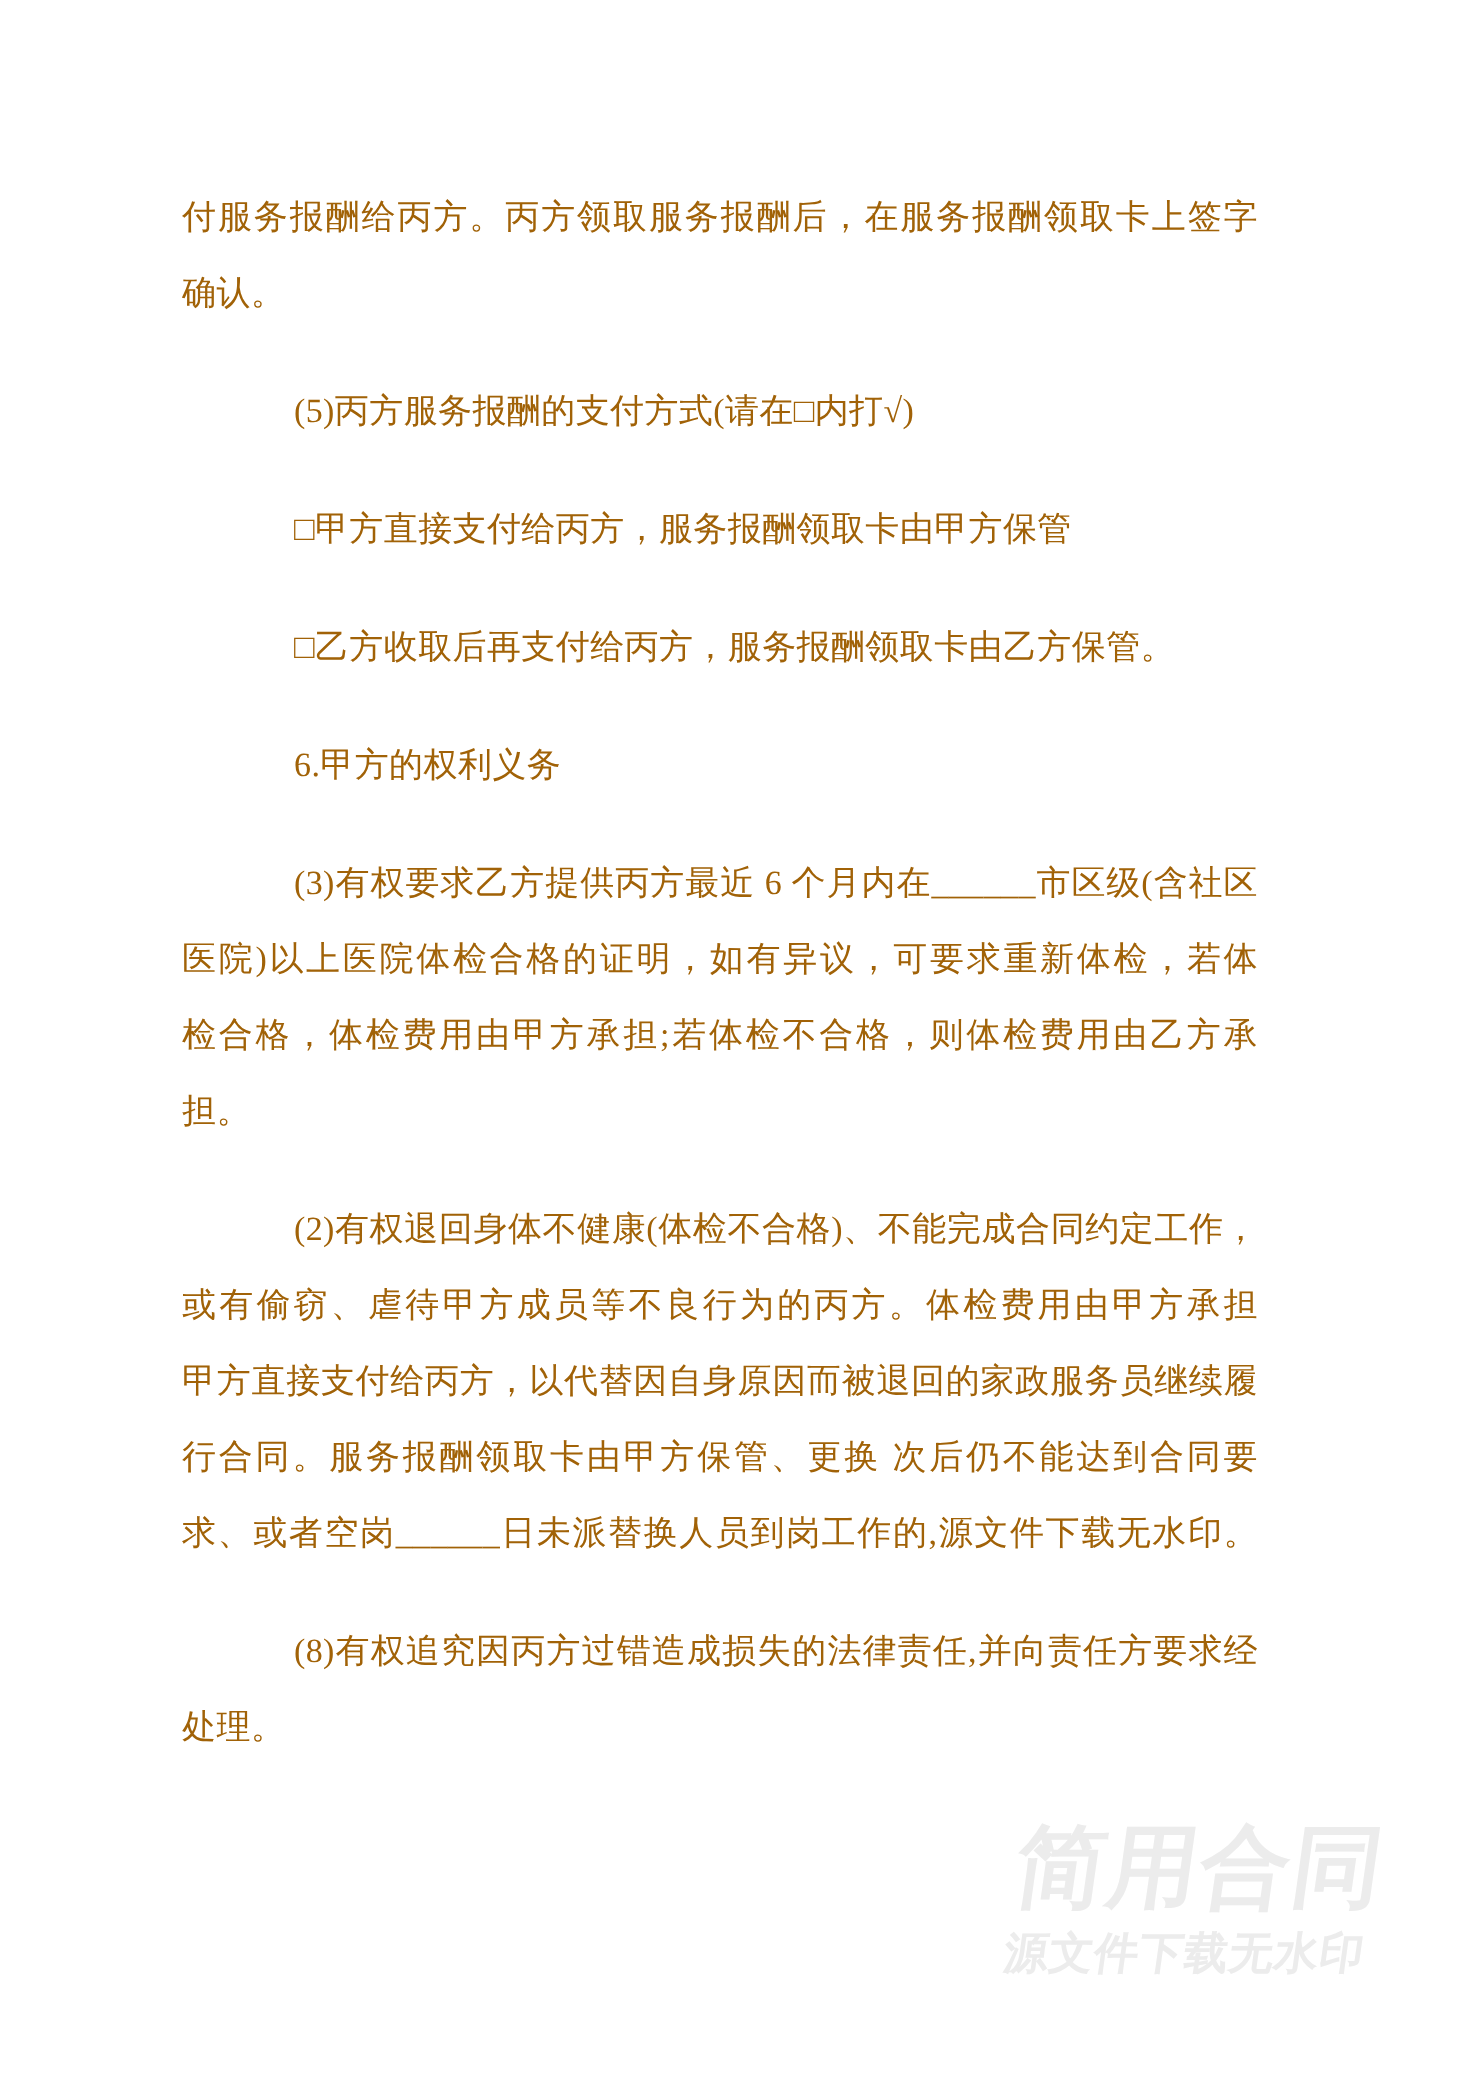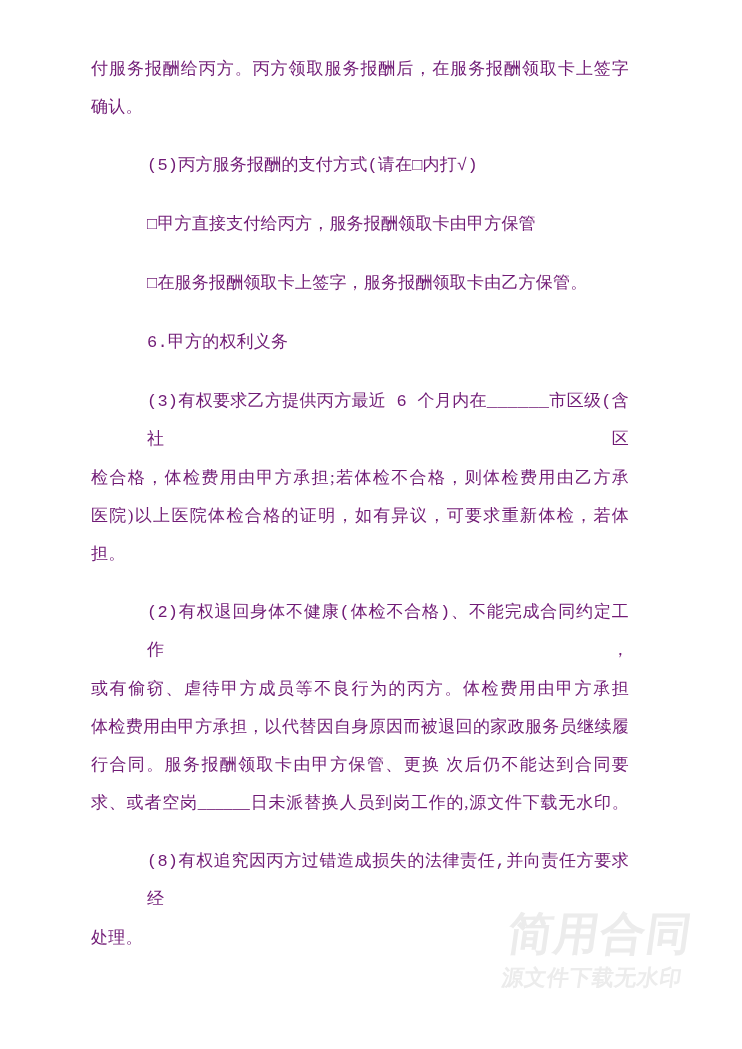--- a/index.html
+++ b/index.html
@@ -7,30 +7,30 @@
     position:relative;
     width:742px; height:1049px;
     background:#ffffff;
     overflow:hidden;
     font-family:"Liberation Serif","DejaVu Serif",serif;
   }
   .content {
     position:absolute;
     left:91px; top:0;
     width:538px;
-    padding-top:50px;
+    padding-top:90px;
     font-size:17px;
     line-height:38px;
-    color:#701a75;
+    color:#a16207;
     letter-spacing:0.2px;
   }
   .para { margin:0 0 21px 0; }
   .ln { text-align:justify; }
   .ln.full { text-align-last:justify; }
-  .ln.ind { padding-left:56px;font-family:Liberation Mono, monospace; }
+  .ln.ind { padding-left:56px; }
   .watermark {
     position:absolute;
     left:506px; top:910px;
     transform:skewX(-8deg);
     font-family:"DejaVu Sans","Liberation Sans",sans-serif;
     font-weight:bold;
     color:#ececec;
     user-select:none;
   }
   .wm-title { font-size:45px; line-height:48px; letter-spacing:1px; }
@@ -50,38 +50,38 @@
 
     <div class="para">
       <div class="ln ind">(5)丙方服务报酬的支付方式(请在□内打√)</div>
     </div>
 
     <div class="para">
       <div class="ln ind">□甲方直接支付给丙方，服务报酬领取卡由甲方保管</div>
     </div>
 
     <div class="para">
-      <div class="ln ind">□在服务报酬领取卡上签字，服务报酬领取卡由乙方保管。</div>
+      <div class="ln ind">□乙方收取后再支付给丙方，服务报酬领取卡由乙方保管。</div>
     </div>
 
     <div class="para">
       <div class="ln ind">6.甲方的权利义务</div>
     </div>
 
     <div class="para">
       <div class="ln ind full">(3)有权要求乙方提供丙方最近 6 个月内在______市区级(含社区</div>
+      <div class="ln full">医院)以上医院体检合格的证明，如有异议，可要求重新体检，若体</div>
       <div class="ln full">检合格，体检费用由甲方承担;若体检不合格，则体检费用由乙方承</div>
-      <div class="ln full">医院)以上医院体检合格的证明，如有异议，可要求重新体检，若体</div>
       <div class="ln">担。</div>
     </div>
 
     <div class="para">
       <div class="ln ind full">(2)有权退回身体不健康(体检不合格)、不能完成合同约定工作，</div>
       <div class="ln full">或有偷窃、虐待甲方成员等不良行为的丙方。体检费用由甲方承担</div>
-      <div class="ln full">体检费用由甲方承担，以代替因自身原因而被退回的家政服务员继续履</div>
+      <div class="ln full">甲方直接支付给丙方，以代替因自身原因而被退回的家政服务员继续履</div>
       <div class="ln full">行合同。服务报酬领取卡由甲方保管、更换 次后仍不能达到合同要</div>
       <div class="ln full">求、或者空岗______日未派替换人员到岗工作的,源文件下载无水印。</div>
     </div>
 
     <div class="para">
       <div class="ln ind full">(8)有权追究因丙方过错造成损失的法律责任,并向责任方要求经</div>
       <div class="ln">处理。</div>
     </div>
 
   </div>

